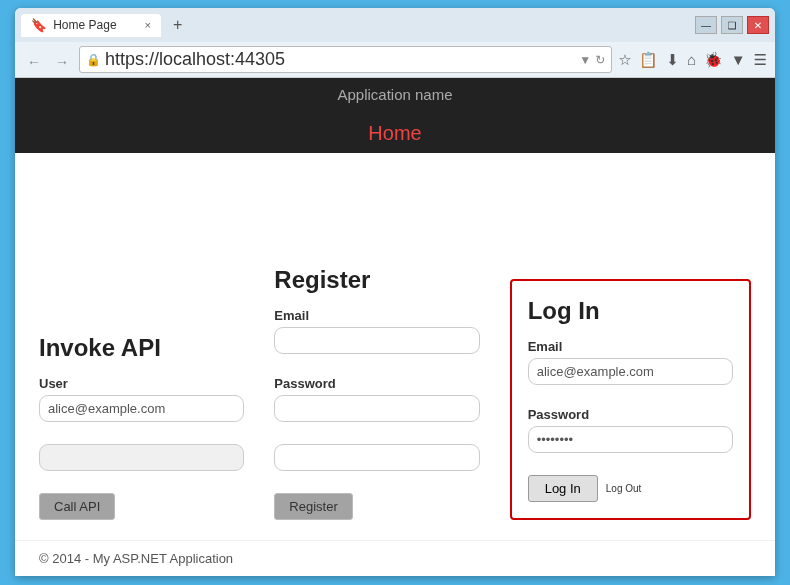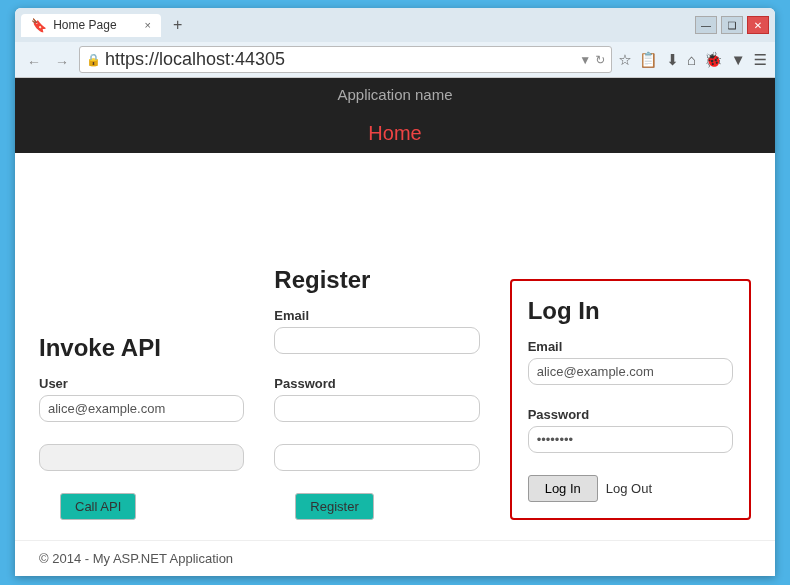--- a/index.html
+++ b/index.html
@@ -207,25 +207,24 @@
 
     .form-input.readonly {
       background: #f0f0f0;
       color: #888;
     }
 
     .btn {
       padding: 5px 14px;
       border: 1px solid #bbb;
       border-radius: 3px;
-      background: #14b8a6;
-      font-size: 13px;
-      color: #333;
-      cursor: pointer;
-      margin-left: 21px;
+      background: #a3a3a3;
+      font-size: 13px;
+      color: #333;
+      cursor: pointer;
     }
 
     .login-section {
       flex: 1;
       border: 2px solid #cc0000;
       border-radius: 4px;
       padding: 16px;
     }
 
     .login-buttons {
@@ -239,21 +238,21 @@
       border: 1px solid #999;
       padding: 5px 16px;
       border-radius: 3px;
       font-size: 13px;
       cursor: pointer;
     }
 
     .btn-logout {
       background: transparent;
       border: none;
-      font-size: 13px;
+      font-size: 10px;
       cursor: pointer;
       color: #333;
     }
 
     
     .footer {
       background: #fff;
       padding: 10px 24px;
       border-top: 1px solid #eee;
       font-size: 13px;

